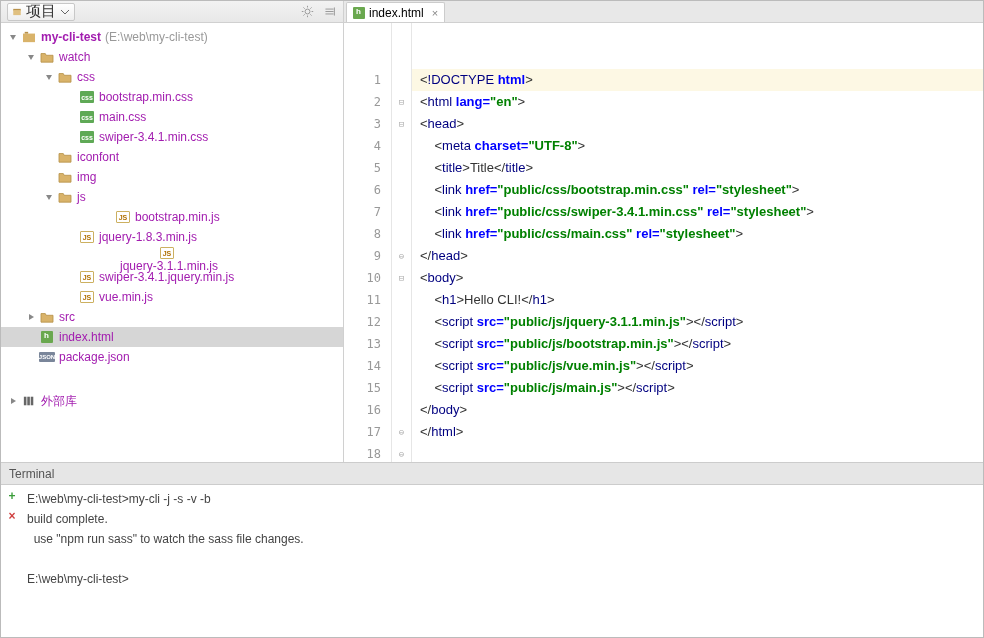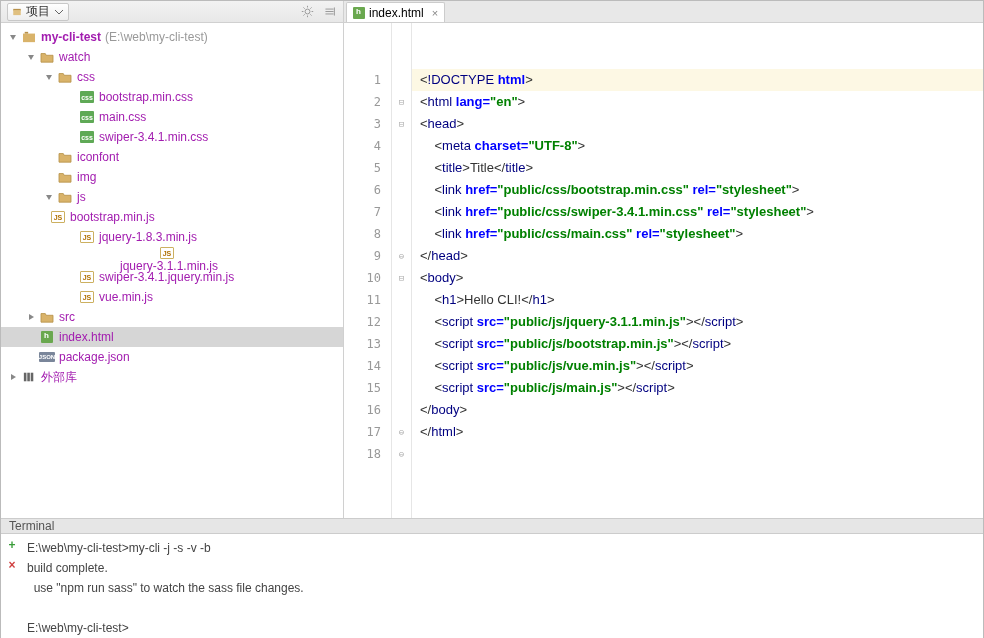--- a/index.html
+++ b/index.html
@@ -5,21 +5,21 @@
 * { margin: 0; padding: 0; box-sizing: border-box; font-family: "Microsoft YaHei", Arial, sans-serif; }
 body { font-size: 12px; background: #fff; color: #000; }
 .ide { display: flex; flex-direction: column; width: 984px; height: 638px; border: 1px solid #bbb; }
 
 
 .main-area { display: flex; flex: 1; min-height: 0; border-bottom: 1px solid #ccc; }
 
 
 .sidebar { width: 343px; display: flex; flex-direction: column; border-right: 1px solid #d0d0d0; background: #fff; }
 .sb-header { height: 22px; background: linear-gradient(#f2f2f2,#e8e8e8); border-bottom: 1px solid #d0d0d0; display: flex; align-items: center; padding: 0 6px; gap: 6px; }
-.sb-proj-btn { display: flex; align-items: center; gap: 4px; height: 18px; padding: 0 4px; border: 1px solid #c8c8c8; background: linear-gradient(#fff,#eee); border-radius: 2px; font-size: 12px; color: #333; }
+.sb-proj-btn { display: flex; align-items: center; gap: 4px; height: 18px; padding: 0 4px; border: 1px solid #c8c8c8; background: linear-gradient(#fff,#eee); border-radius: 2px; font-size: 15px; color: #333; }
 .sb-proj-btn svg { width: 10px; height: 10px; }
 .sb-header .spacer { flex: 1; }
 .sb-ico { width: 16px; height: 16px; display: flex; align-items: center; justify-content: center; color: #777; }
 
 .tree { flex: 1; overflow: auto; padding: 4px 0; font-size: 12px; }
 .tn { display: flex; align-items: center; height: 20px; padding-right: 6px; white-space: nowrap; }
 .tn.sel { background: #d6d6d6; }
 .tn .tw { width: 12px; height: 12px; display: inline-flex; align-items: center; justify-content: center; margin-right: 2px; }
 .tn .tw svg { width: 10px; height: 10px; fill: #888; }
 .tn .ico { width: 16px; height: 16px; display: inline-flex; align-items: center; justify-content: center; margin-right: 4px; }
@@ -49,21 +49,21 @@
 .code-area { flex: 1; padding-top: 46px; overflow: auto; }
 .cline { height: 22px; line-height: 22px; font-family: Consolas, "Courier New", monospace; font-size: 13px; white-space: pre; padding-left: 8px; }
 .cline.curr { background: #fdf8e4; }
 .t-br { color: #333; }
 .t-tag { color: #000080; font-weight: normal; }
 .t-attr { color: #0000ff; font-weight: bold; }
 .t-str { color: #008000; font-weight: bold; }
 .t-txt { color: #333; }
 
 
-.term-wrap { height: 118px; display: flex; flex-direction: column; }
+.term-wrap { height: 174px; display: flex; flex-direction: column; }
 .term-head { height: 22px; background: #e6e6e6; border-bottom: 1px solid #ccc; display: flex; align-items: center; padding: 0 8px; font-size: 12px; color: #555; }
 .term-body { flex: 1; display: flex; background: #fff; }
 .term-icons { width: 22px; display: flex; flex-direction: column; align-items: center; padding-top: 4px; gap: 6px; }
 .term-icons .ti { width: 14px; height: 14px; display: flex; align-items: center; justify-content: center; font-weight: bold; }
 .term-out { flex: 1; padding: 4px 4px; font-family: "SimSun", Consolas, monospace; font-size: 12px; color: #444; }
 .term-out div { line-height: 20px; white-space: pre; }
 </style>
 </head>
 <body>
 
@@ -183,21 +183,21 @@
                 <path d="M2 3 L8 3 L5 8 Z"></path>
               </svg>
             </span>
             <span class="ico fld-ico">
               <svg width="14" height="12" viewBox="0 0 16 14">
                 <path d="M1 3 h5 l1 2 h8 v8 h-14 z"></path>
               </svg>
             </span>
             <span class="lbl">js</span>
           </div>
-          <div class="tn" style="padding-left: 35px;">
+          <div class="tn" style="padding-left: 56px; margin-left: 44px;">
             <span class="tw"></span>
             <span class="ico">
               <span class="js-ico">JS</span>
             </span>
             <span class="lbl">bootstrap.min.js</span>
           </div>
           <div class="tn" style="padding-left: 64px;">
             <span class="tw"></span>
             <span class="ico">
               <span class="js-ico">JS</span>
@@ -245,21 +245,21 @@
             </span>
             <span class="lbl">index.html</span>
           </div>
           <div class="tn" style="padding-left: 24px;">
             <span class="tw"></span>
             <span class="ico">
               <span class="json-ico">JSON</span>
             </span>
             <span class="lbl">package.json</span>
           </div>
-          <div class="tn" style="padding-left: 6px;">
+          <div class="tn" style="padding-left: 6px; margin-top: 24px;">
             <span class="tw">
               <svg viewBox="0 0 10 10">
                 <path d="M3 2 L8 5 L3 8 Z"></path>
               </svg>
             </span>
             <span class="ico lib-ico">
               <svg width="14" height="12" viewBox="0 0 16 14">
                 <rect x="2" y="2" width="3" height="10"></rect>
                 <rect x="6" y="2" width="3" height="10"></rect>
                 <rect x="10" y="2" width="3" height="10"></rect>

